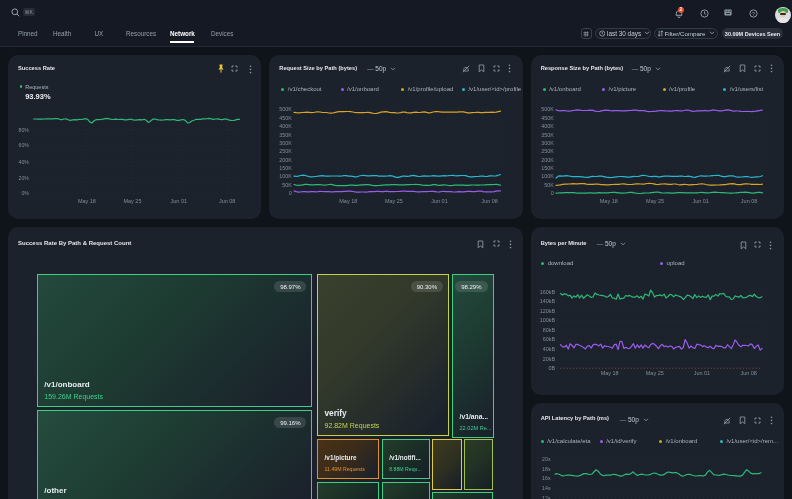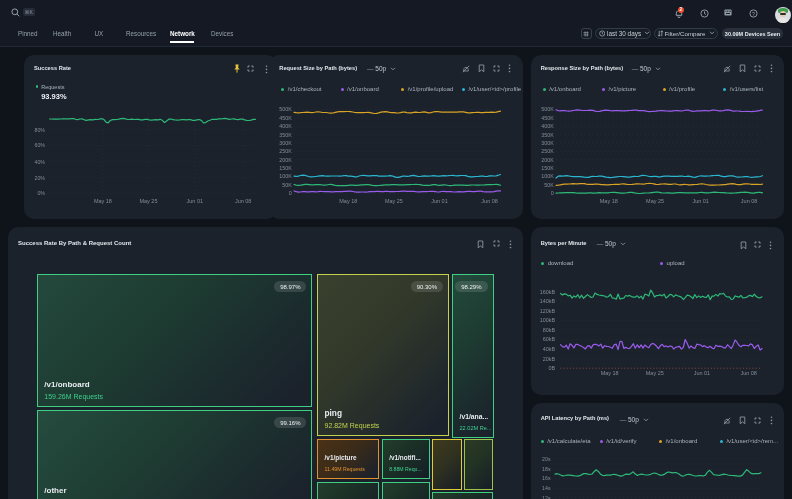--- a/index.html
+++ b/index.html
@@ -68,21 +68,21 @@
 <div style="position:absolute;left:653.5px;top:27.5px;width:64.5px;height:11.5px;border:1px solid #333b47;border-radius:6px;background:#171d26;"></div>
 <svg style="position:absolute;left:656.5px;top:29.8px" width="7" height="7" viewBox="0 0 7 7">
     <path d="M2.2 0.8v5.4M2.2 6.2L1 4.8M2.2 6.2l1.2-1.4M4.8 6.2V0.8M4.8 0.8L3.6 2.2M4.8 0.8L6 2.2" stroke="#aab3bd" stroke-width="0.75" fill="none"></path>
   </svg>
 <div style="position:absolute;left:664.5px;top:29.9px;font-size:6.2px;color:#c6ccd4;">Filter/Compare</div>
 <svg style="position:absolute;left:708.5px;top:31.3px" width="6" height="4" viewBox="0 0 6 4">
     <path d="M1 0.8L3 2.8L5 0.8" fill="none" stroke="#9aa4af" stroke-width="0.9"></path>
   </svg>
 <div style="position:absolute;left:722.4px;top:27.5px;width:60.3px;height:11.5px;border-radius:6px;background:#29303b;color:#e6eaee;font-weight:bold;font-size:5.5px;text-align:center;line-height:12px;">30.09M Devices Seen</div>
 
-<div class="card" style="left:24px;top:55px;width:253.3px;height:164px;text-align:right;">
+<div class="card" style="left:8px;top:55px;width:253.3px;height:164px;text-align:right;">
   <div class="ctitle" style="left:10px;top:9.5px;">Success Rate</div>
   <svg style="position:absolute;left:209px;top:9px" width="8" height="10" viewBox="0 0 8 10">
       <path d="M2.4 0.6h3.2l-0.5 2.8 1.5 2.1H1.4l1.5-2.1z" fill="#e8c63a"></path>
       <line x1="4" y1="5.5" x2="4" y2="8.6" stroke="#e8c63a" stroke-width="1"></line>
     </svg>
     <svg style="position:absolute;left:223px;top:10px" width="7" height="7" viewBox="0 0 7 7">
       <path d="M1 2.6V1h1.6M4.4 1H6v1.6M6 4.4V6H4.4M2.6 6H1V4.4" fill="none" stroke="#8b95a1" stroke-width="1"></path>
     </svg>
     <svg style="position:absolute;left:240.5px;top:9.5px" width="3" height="9" viewBox="0 0 3 9">
       <circle cx="1.5" cy="1.2" r="0.8" fill="#8b95a1"></circle>
@@ -258,21 +258,21 @@
       <div style="position:absolute;right:5px;top:6px;background:rgba(255,255,255,0.12);color:#eef1f3;font-size:6px;padding:2.5px 6px;border-radius:7px;">98.97%</div>
       <div style="position:absolute;left:6.5px;bottom:17px;font-weight:bold;font-size:8px;color:#e8ecf0;white-space:nowrap">/v1/onboard</div>
       <div style="position:absolute;left:6.5px;bottom:6px;font-size:7px;color:#3ecf8e;white-space:nowrap">159.26M Requests</div>
     </div>
     <div style="position:absolute;left:28.8px;top:183.4px;width:275.7px;height:103px;border:1px solid #3ecf82;background:linear-gradient(135deg,#254c3e 0%,#1e3c32 42%,#1b222c 92%);z-index:1">
       <div style="position:absolute;right:5px;top:6px;background:rgba(255,255,255,0.12);color:#eef1f3;font-size:6px;padding:2.5px 6px;border-radius:7px;">99.16%</div>
       <div style="position:absolute;left:6.5px;bottom:17px;font-weight:bold;font-size:8px;color:#e8ecf0;white-space:nowrap">/other</div>
     </div>
     <div style="position:absolute;left:309px;top:47px;width:132px;height:161.6px;border:1px solid #c2d24d;background:linear-gradient(135deg,#3a402d 0%,#32392a 40%,#1b222c 92%);z-index:1">
       <div style="position:absolute;right:5px;top:6px;background:rgba(255,255,255,0.12);color:#eef1f3;font-size:6px;padding:2.5px 6px;border-radius:7px;">90.30%</div>
-      <div style="position:absolute;left:6.5px;bottom:17px;font-weight:bold;font-size:8.3px;color:#e8ecf0;white-space:nowrap">ping</div>
+      <div style="position:absolute;left:6.5px;bottom:17px;font-weight:bold;font-size:8.3px;color:#e8ecf0;white-space:nowrap">verify</div>
       <div style="position:absolute;left:6.5px;bottom:6px;font-size:7px;color:#c2d24d;white-space:nowrap">92.82M Requests</div>
     </div>
     <div style="position:absolute;left:444px;top:47px;width:41.5px;height:163.6px;border:1px solid #3ecf82;background:linear-gradient(135deg,#24493c 0%,#1d3b31 42%,#1b222c 92%);z-index:1">
       <div style="position:absolute;right:5px;top:6px;background:rgba(255,255,255,0.12);color:#eef1f3;font-size:6px;padding:2.5px 6px;border-radius:7px;">98.29%</div>
       <div style="position:absolute;left:6.5px;bottom:17px;font-weight:bold;font-size:6.8px;color:#e8ecf0;white-space:nowrap">/v1/ana...</div>
       <div style="position:absolute;left:6.5px;bottom:6px;font-size:5.6px;color:#3ecf8e;white-space:nowrap">22.02M Re...</div>
     </div>
     <div style="position:absolute;left:309.1px;top:211.7px;width:62.2px;height:40.4px;border:1px solid #e0912e;background:linear-gradient(135deg,#4a3117 0%,#3a2b19 48%,#1d222b 92%);z-index:1">
       <div style="position:absolute;left:6.5px;bottom:17px;font-weight:bold;font-size:6.4px;color:#e8ecf0;white-space:nowrap">/v1/picture</div>
       <div style="position:absolute;left:6.5px;bottom:6px;font-size:5.2px;color:#e0912e;white-space:nowrap">11.49M Requests</div>

